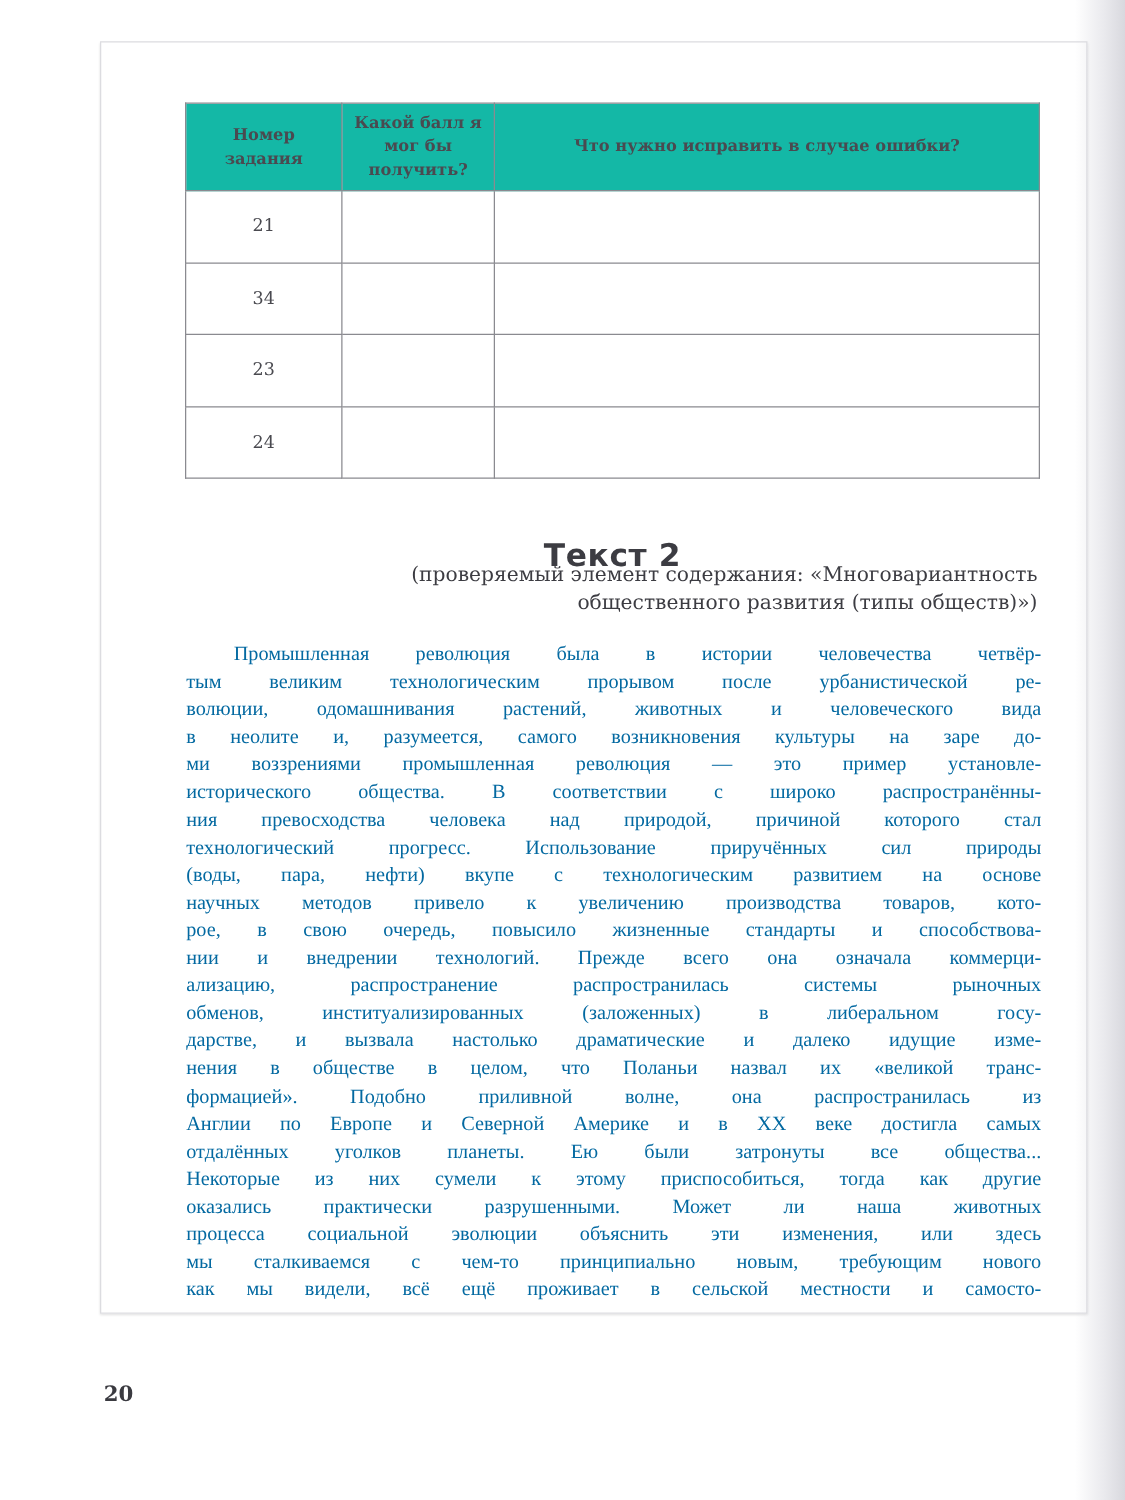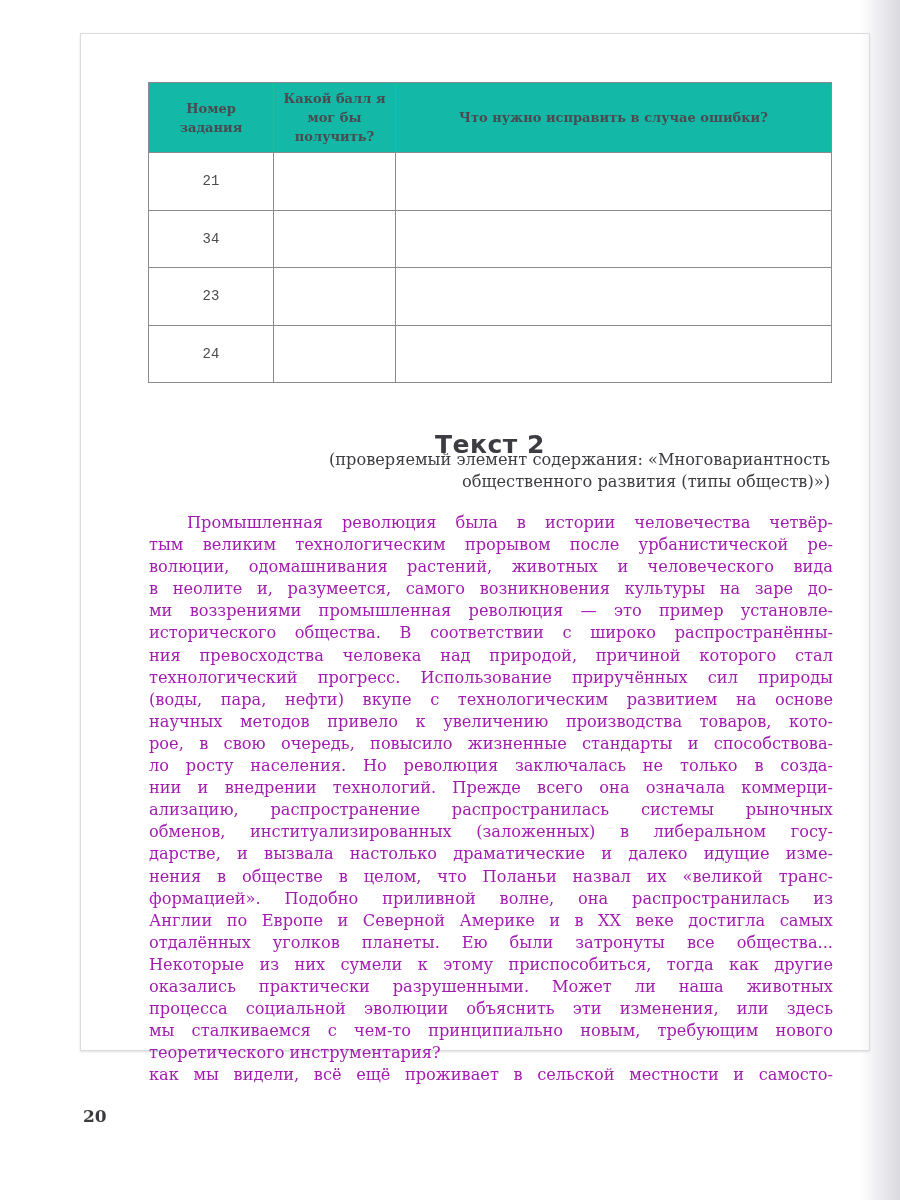--- a/index.html
+++ b/index.html
@@ -19,21 +19,21 @@
     border: 1px solid #dcdce0;
     box-shadow: 0 1px 2px rgba(0,0,0,0.12);
     background: #ffffff;
   }
   table.answers {
     position: absolute; left: 148px; top: 82px; width: 684px;
     border-collapse: collapse; table-layout: fixed;
   }
   table.answers th, table.answers td {
     border: 1px solid #8a8a90;
-    text-align: center; vertical-align: middle; font-family: Liberation Mono, monospace;
+    text-align: center; vertical-align: middle;
   }
   table.answers th {
     background: #14b8a6;
     height: 70px;
     font-family: "DejaVu Serif", "Liberation Serif", serif;
     font-weight: bold; font-size: 13px; line-height: 19px; color: #4a4a50;
     padding: 2px 6px;
   }
   table.answers td { height: 57.5px; font-size: 14px; color: #4a4a50; }
   .col1 { width: 125px; } .col2 { width: 122px; }
@@ -41,21 +41,21 @@
     position: absolute; left: 150px; top: 430px; width: 680px; text-align: center;
     font-family: "DejaVu Sans", "Liberation Sans", sans-serif;
     font-weight: bold; font-size: 25px; color: #3c3c42; letter-spacing: 0.5px;
   }
   .subheading {
     position: absolute; left: 150px; top: 449px; width: 680px; text-align: right;
     font-size: 16.2px; line-height: 22px; color: #3c3c42;
   }
   .body-text {
     position: absolute; left: 149px; top: 512px; width: 684px;
-    font-size: 16.2px; line-height: 22.1px; color: #a21caf;
+    font-size: 16.2px; line-height: 22.1px; color: #0369a1; font-family: Liberation Serif, serif;
   }
   .body-text .line { display: block; white-space: nowrap; text-align: justify; text-align-last: justify; height: 22.1px; }
   .body-text .line.last { text-align-last: left; }
   .body-text .line.indent { padding-left: 38px; }
   .page-number {
     position: absolute; left: 83px; top: 1106px;
     font-weight: bold; font-size: 17px; color: #3a3a40;
   }
 </style>
 </head>
@@ -107,30 +107,28 @@
   <span class="line">тым великим технологическим прорывом после урбанистической ре-</span>
   <span class="line">волюции, одомашнивания растений, животных и человеческого вида</span>
   <span class="line">в неолите и, разумеется, самого возникновения культуры на заре до-</span>
   <span class="line">ми воззрениями промышленная революция — это пример установле-</span>
   <span class="line">исторического общества. В соответствии с широко распространённы-</span>
   <span class="line">ния превосходства человека над природой, причиной которого стал</span>
   <span class="line">технологический прогресс. Использование приручённых сил природы</span>
   <span class="line">(воды, пара, нефти) вкупе с технологическим развитием на основе</span>
   <span class="line">научных методов привело к увеличению производства товаров, кото-</span>
   <span class="line">рое, в свою очередь, повысило жизненные стандарты и способствова-</span>
-  <span class="line">ло росту населения. Но революция заключалась не только в созда-</span>
   <span class="line">нии и внедрении технологий. Прежде всего она означала коммерци-</span>
   <span class="line">ализацию, распространение распространилась системы рыночных</span>
   <span class="line">обменов, институализированных (заложенных) в либеральном госу-</span>
   <span class="line">дарстве, и вызвала настолько драматические и далеко идущие изме-</span>
   <span class="line">нения в обществе в целом, что Поланьи назвал их «великой транс-</span>
   <span class="line">формацией». Подобно приливной волне, она распространилась из</span>
   <span class="line">Англии по Европе и Северной Америке и в XX веке достигла самых</span>
   <span class="line">отдалённых уголков планеты. Ею были затронуты все общества...</span>
   <span class="line">Некоторые из них сумели к этому приспособиться, тогда как другие</span>
   <span class="line">оказались практически разрушенными. Может ли наша животных</span>
   <span class="line">процесса социальной эволюции объяснить эти изменения, или здесь</span>
   <span class="line">мы сталкиваемся с чем-то принципиально новым, требующим нового</span>
-  <span class="line last">теоретического инструментария?</span>
   <span class="line">как мы видели, всё ещё проживает в сельской местности и самосто-</span>
 </div>
 
 <div class="page-number">20</div>
 
 </body></html>

